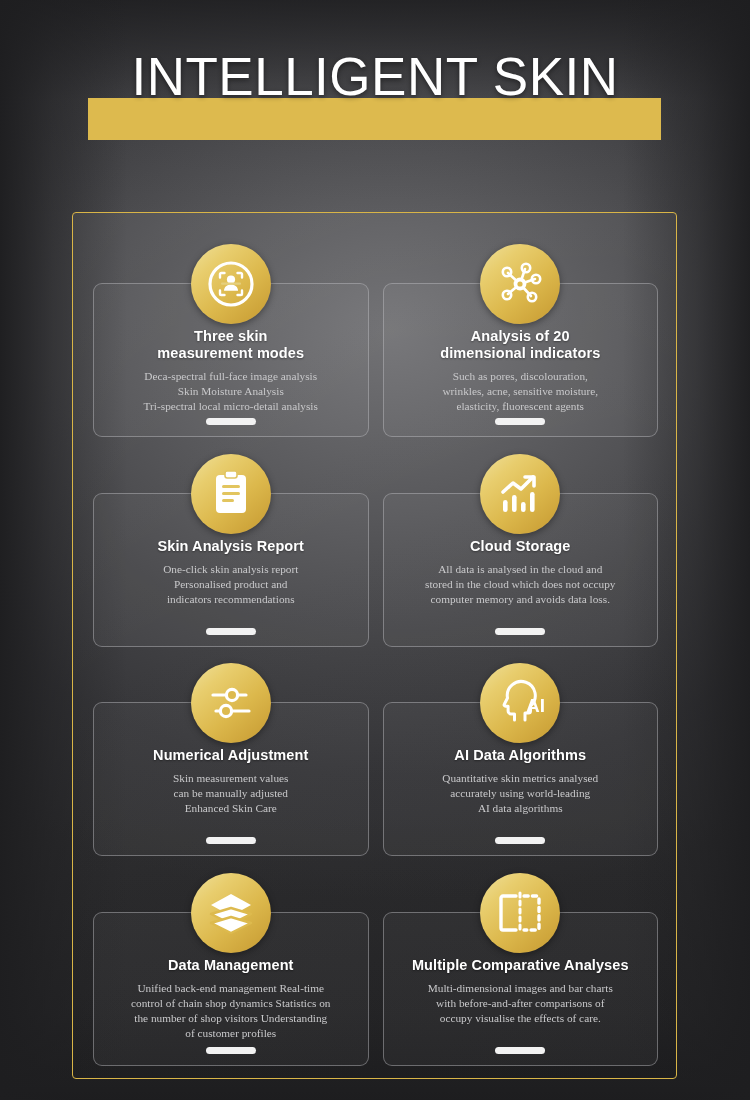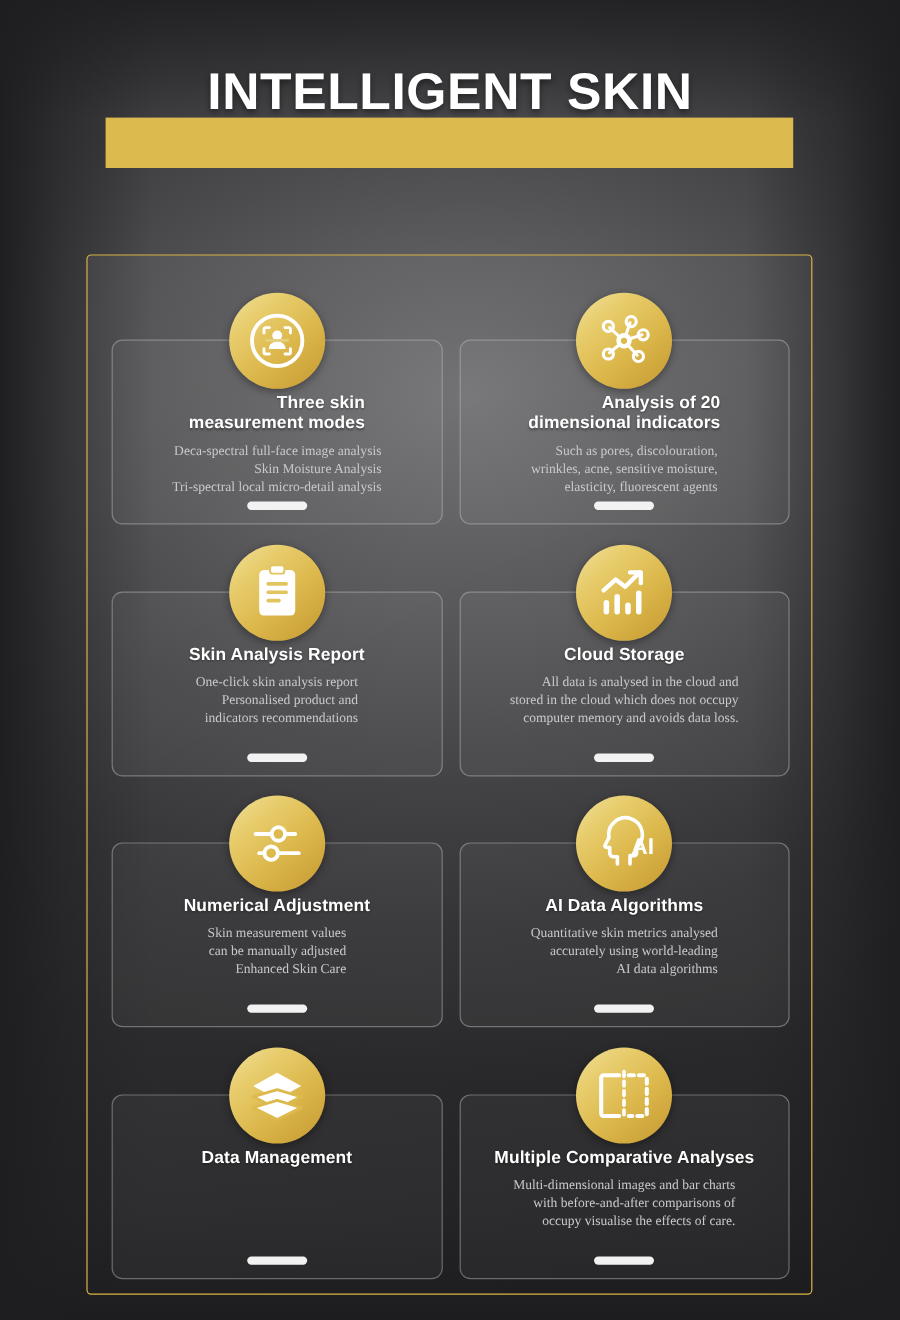--- a/index.html
+++ b/index.html
@@ -44,22 +44,22 @@
     left: 88px; top: 50px;
     width: 573px; height: 42px;
     background: #ddba4e;
   }
   #title-text {
     position: absolute;
     left: 0; top: 0;
     width: 750px;
     text-align: center;
     color: #ffffff;
-    font-size: 43px;
-    font-weight: bold;
+    font-size: 53px;
+    font-weight: normal;
     line-height: 58px;
     letter-spacing: 0.5px;
     text-shadow: 0 2px 5px rgba(0,0,0,0.45);
   }
   .title-line { display: block; white-space: nowrap; }
 
   
   #panel {
     position: absolute;
     left: 72px; top: 212px;
@@ -146,21 +146,21 @@
     background: linear-gradient(140deg, #efe09a 0%, #e8cd6d 26%, #dcb84c 58%, #cfa63c 82%, #c29b38 100%);
     box-shadow: 0 2px 7px rgba(0,0,0,0.38);
     display: flex;
     align-items: center;
     justify-content: center;
     z-index: 5;
   }
   .badge svg { display: block; }
 
   
-  .card-slot .card { margin-bottom: 0; text-align: right; }
+  .card-slot .card { margin-bottom: 0; }
 </style>
 </head>
 <body>
 
 <div id="bg-base"></div>
 <div id="bg-vignette"></div>
 
 <div id="title-wrap">
   <div id="title-band"></div>
   <div id="title-text">
@@ -331,20 +331,26 @@
         <div class="badge">
           <svg width="50" height="46" viewBox="0 0 50 46">
             <polygon points="25,4 45,15 25,26 5,15" fill="#ffffff"></polygon>
             <polygon points="25,18 45,24 25,34 5,24" fill="#ffffff" stroke="#ddba4e" stroke-width="2.4" stroke-linejoin="round"></polygon>
             <polygon points="25,27 45,33 25,43 5,33" fill="#ffffff" stroke="#ddba4e" stroke-width="2.4" stroke-linejoin="round"></polygon>
           </svg>
         </div>
         <div class="card-title">
           <span>Data Management</span>
         </div>
+        <div class="card-desc">
+          <span>Unified back-end management Real-time</span><br>
+          <span>control of chain shop dynamics Statistics on</span><br>
+          <span>the number of shop visitors Understanding</span><br>
+          <span>of customer profiles</span>
+        </div>
         <div class="pill"></div>
       </div>
     </div>
 
     <div class="card-slot">
       <div class="card">
         <div class="badge">
           <svg width="48" height="44" viewBox="0 0 48 44">
             <path d="M20 5 H7 a2 2 0 0 0-2 2 v30 a2 2 0 0 0 2 2 h13" fill="none" stroke="#ffffff" stroke-width="3.4" stroke-linecap="round" stroke-linejoin="round"></path>
             <line x1="24" y1="2" x2="24" y2="42" stroke="#ffffff" stroke-width="3" stroke-linecap="round" stroke-dasharray="4 4"></line>

